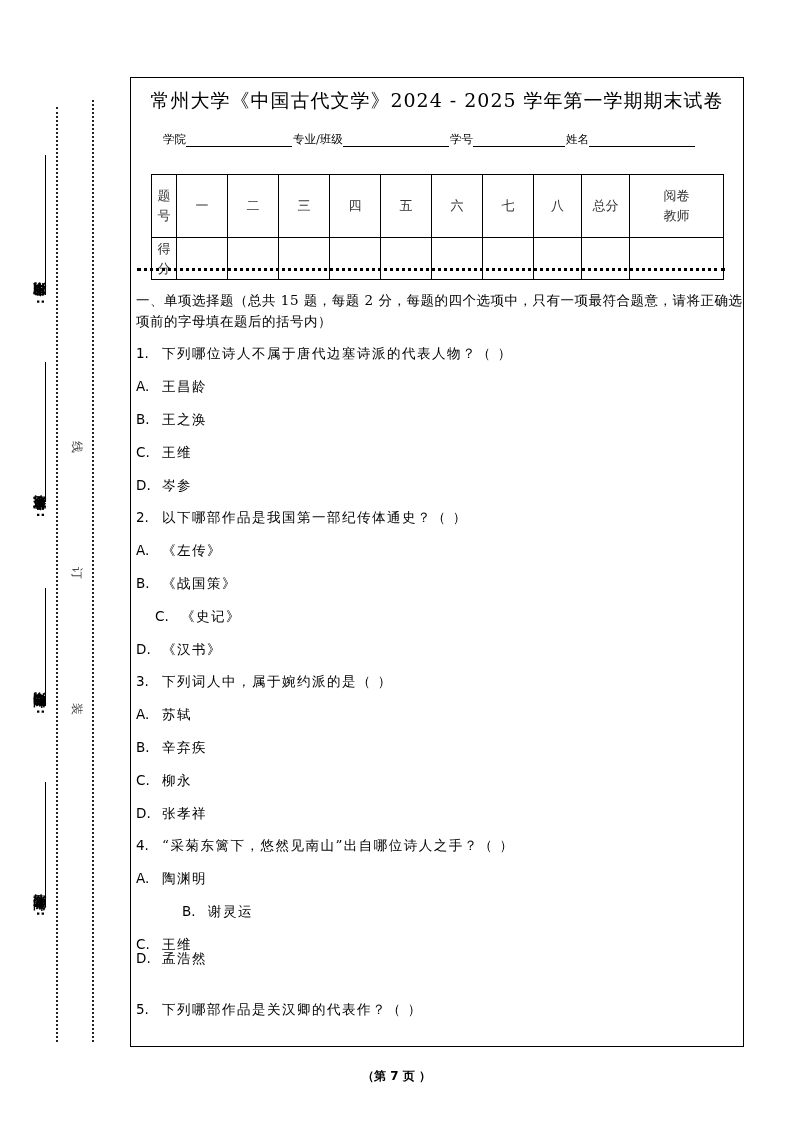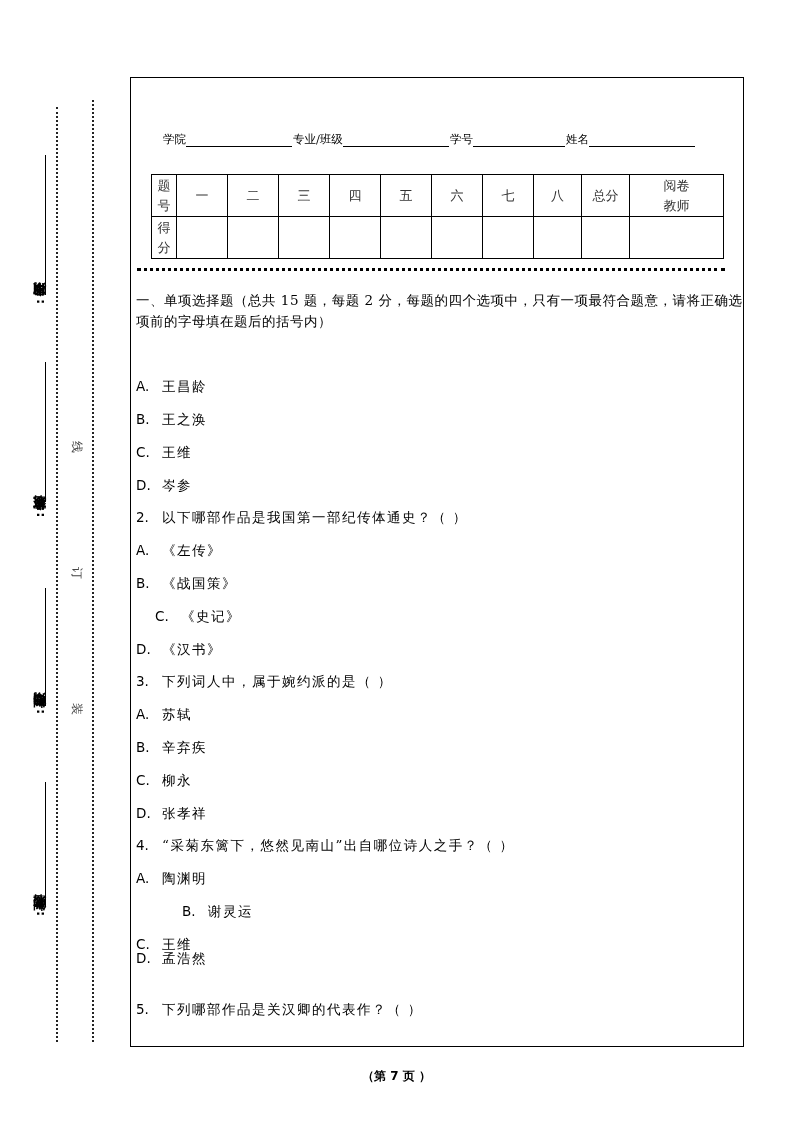--- a/index.html
+++ b/index.html
@@ -57,37 +57,38 @@
   <div class="dotcol" style="left:56px; top:107px; height:935px;"></div>
   <div class="dotcol" style="left:92px; top:100px; height:942px;"></div>
 
   <span class="bindchar" style="left:87px; top:447px;">线</span>
   <span class="bindchar" style="left:87px; top:573px;">订</span>
   <span class="bindchar" style="left:87px; top:709px;">装</span>
 </div>
 
 <div class="frame">
 
+  <div class="title">常州大学《中国古代文学》2024 - 2025  学年第一学期期末试卷</div>
 
   <div class="info">
     <span>学院</span>
     <span class="blank" style="width:106px;"></span>
     <span>专业/班级</span>
     <span class="blank" style="width:106px;"></span>
     <span>学号</span>
     <span class="blank" style="width:92px;"></span>
     <span>姓名</span>
     <span class="blank" style="width:106px;"></span>
   </div>
 
   <table class="score">
     <tbody>
         <tr style="height:42px;">
       <td class="hdr">
-            <span style="display:block;width:14px;margin:0 auto;line-height:20px;">题号</span>
+            <span style="display:block;width:14px;margin:11px auto;line-height:20px;">题号</span>
           </td>
       <td style="width:50px;">一</td>
       <td style="width:50px;">二</td>
       <td style="width:50px;">三</td>
       <td style="width:50px;">四</td>
       <td style="width:50px;">五</td>
       <td style="width:50px;">六</td>
       <td style="width:50px;">七</td>
       <td style="width:47px;">八</td>
       <td style="width:47px;">总分</td>
@@ -111,20 +112,21 @@
       <td></td>
     </tr>
   </tbody>
     </table>
 
   <div class="dotsep"></div>
 
   <div class="content">
     <div class="section-head">一、单项选择题（总共 15 题，每题 2 分，每题的四个选项中，只有一项最符合题意，请将正确选项前的字母填在题后的括号内）</div>
 
+    <div class="q" style="top:55px;"><span class="num">1.</span><span>下列哪位诗人不属于唐代边塞诗派的代表人物？（   ）</span></div>
     <div class="opt" style="top:88px;"><span class="num">A.</span><span>王昌龄</span></div>
     <div class="opt" style="top:121px;"><span class="num">B.</span><span>王之涣</span></div>
     <div class="opt" style="top:154px;"><span class="num">C.</span><span>王维</span></div>
     <div class="opt" style="top:187px;"><span class="num">D.</span><span>岑参</span></div>
 
     <div class="q" style="top:219px;"><span class="num">2.</span><span>以下哪部作品是我国第一部纪传体通史？（   ）</span></div>
     <div class="opt" style="top:252px;"><span class="num">A.</span><span>《左传》</span></div>
     <div class="opt" style="top:285px;"><span class="num">B.</span><span>《战国策》</span></div>
     <div class="opt" style="top:318px;margin-left:19px;"><span class="num">C.</span><span>《史记》</span></div>
     <div class="opt" style="top:351px;"><span class="num">D.</span><span>《汉书》</span></div>

